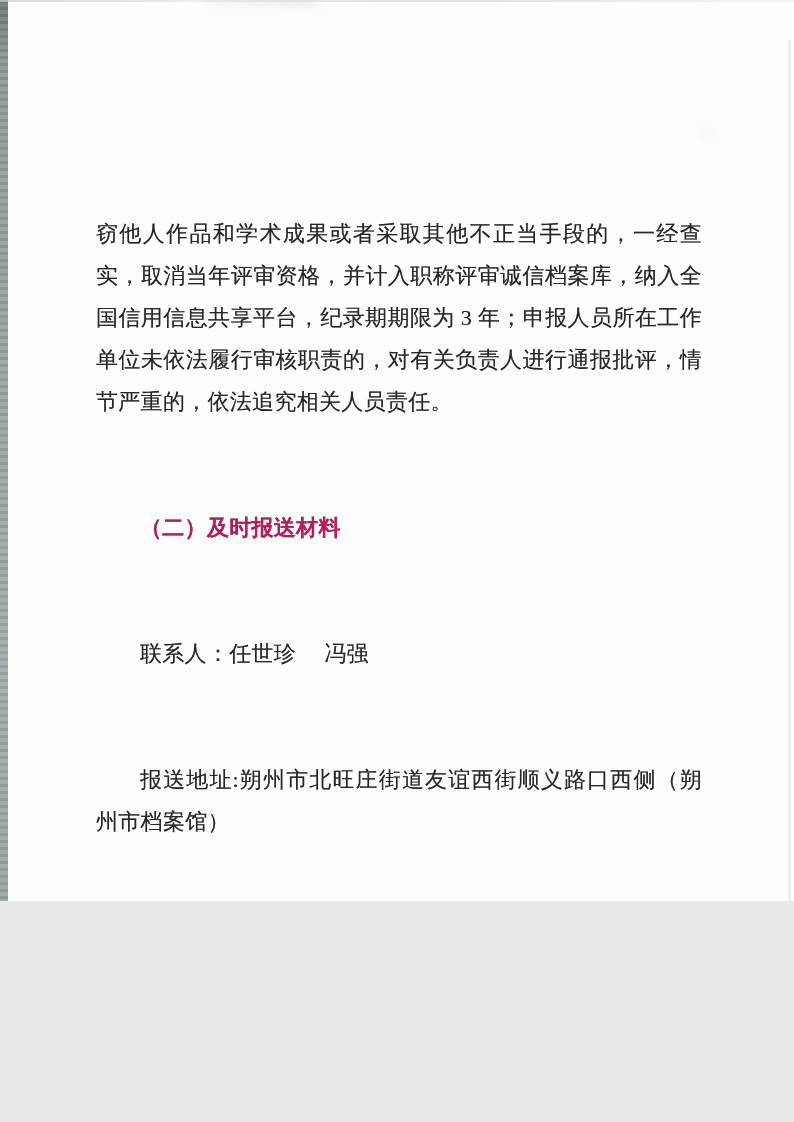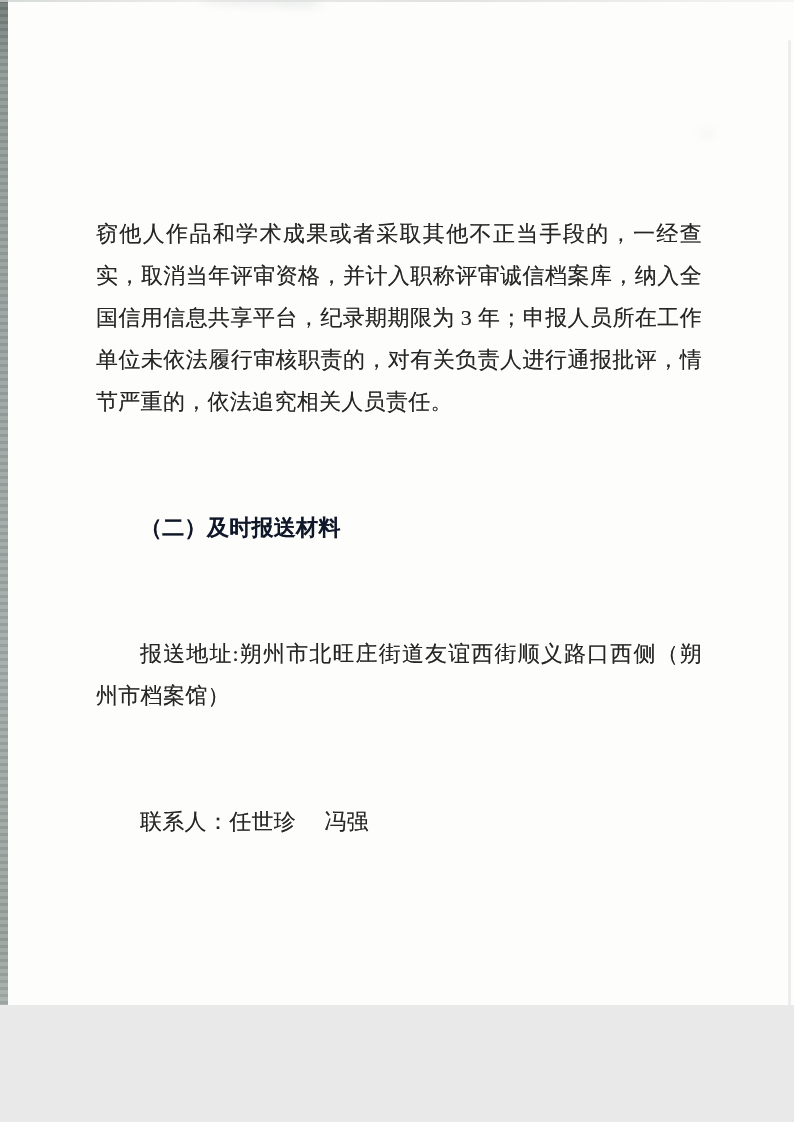--- a/index.html
+++ b/index.html
@@ -1,18 +1,18 @@
 <!DOCTYPE html>
 <html lang="zh"><head>
 <meta charset="utf-8">
 <style>
   html,body{margin:0;padding:0;background:#e9e9e9;}
   .page{
     position:relative;
-    width:794px;height:1005px;
+    width:794px;height:901px;
     margin:0 auto;
     background:#fdfdfc;
     overflow:hidden;
     font-family:"Liberation Serif","DejaVu Serif",serif;
     color:#262626;
   }
   
   .edge-left{
     position:absolute;left:0;top:0;width:8px;height:1108px;
     background:linear-gradient(180deg,#6f7a77 0%,#8f9a96 6%,#9aa4a1 30%,#a3acaa 60%,#9aa49f 85%,#b7bfbc 97%,#e2e6e4 100%);
@@ -38,21 +38,21 @@
   
   .content{
     position:absolute;left:96px;top:0;width:606px;
     font-size:22px;line-height:42px;letter-spacing:.3px;
     text-align:justify;white-space:pre-wrap;
     text-shadow:0 0 .6px rgba(45,45,45,.55);
   }
   .content p{margin:0;}
   .p-first{margin-top:129px !important;}
   .indent-2{text-indent:2em;}
-  .heading{font-weight:bold;text-indent:2em;color:#0f172a;}
+  .heading{font-weight:bold;text-indent:2em;color:#be185d;}
   .page-number{
     position:absolute;top:1008px;right:134px;
     font-size:20px;letter-spacing:1px;color:#333;
     text-shadow:0 0 .5px rgba(45,45,45,.5);
   }
 </style>
 </head>
 <body>
 
 <div class="page">
@@ -60,22 +60,22 @@
   <div class="edge-left"></div>
   <div class="edge-top"></div>
   <div class="edge-right"></div>
   <div class="smudge s1"></div>
   <div class="smudge s2"></div>
   <div class="smudge s3"></div>
 
   <div class="content">
     <p class="p-first">窃他人作品和学术成果或者采取其他不正当手段的，一经查实，取消当年评审资格，并计入职称评审诚信档案库，纳入全国信用信息共享平台，纪录期期限为 3 年；申报人员所在工作单位未依法履行审核职责的，对有关负责人进行通报批评，情节严重的，依法追究相关人员责任。</p>
     <p class="heading">（二）及时报送材料</p>
+    <p class="indent-2">联系人：任世珍　 冯强</p>
     <p class="indent-2">报送地址:朔州市北旺庄街道友谊西街顺义路口西侧（朔州市档案馆）</p>
-    <p class="indent-2">联系人：任世珍　 冯强</p>
     
     
     
 
     
   </div>
 
   <div class="page-number">— 7 —</div>
 
 </div>

